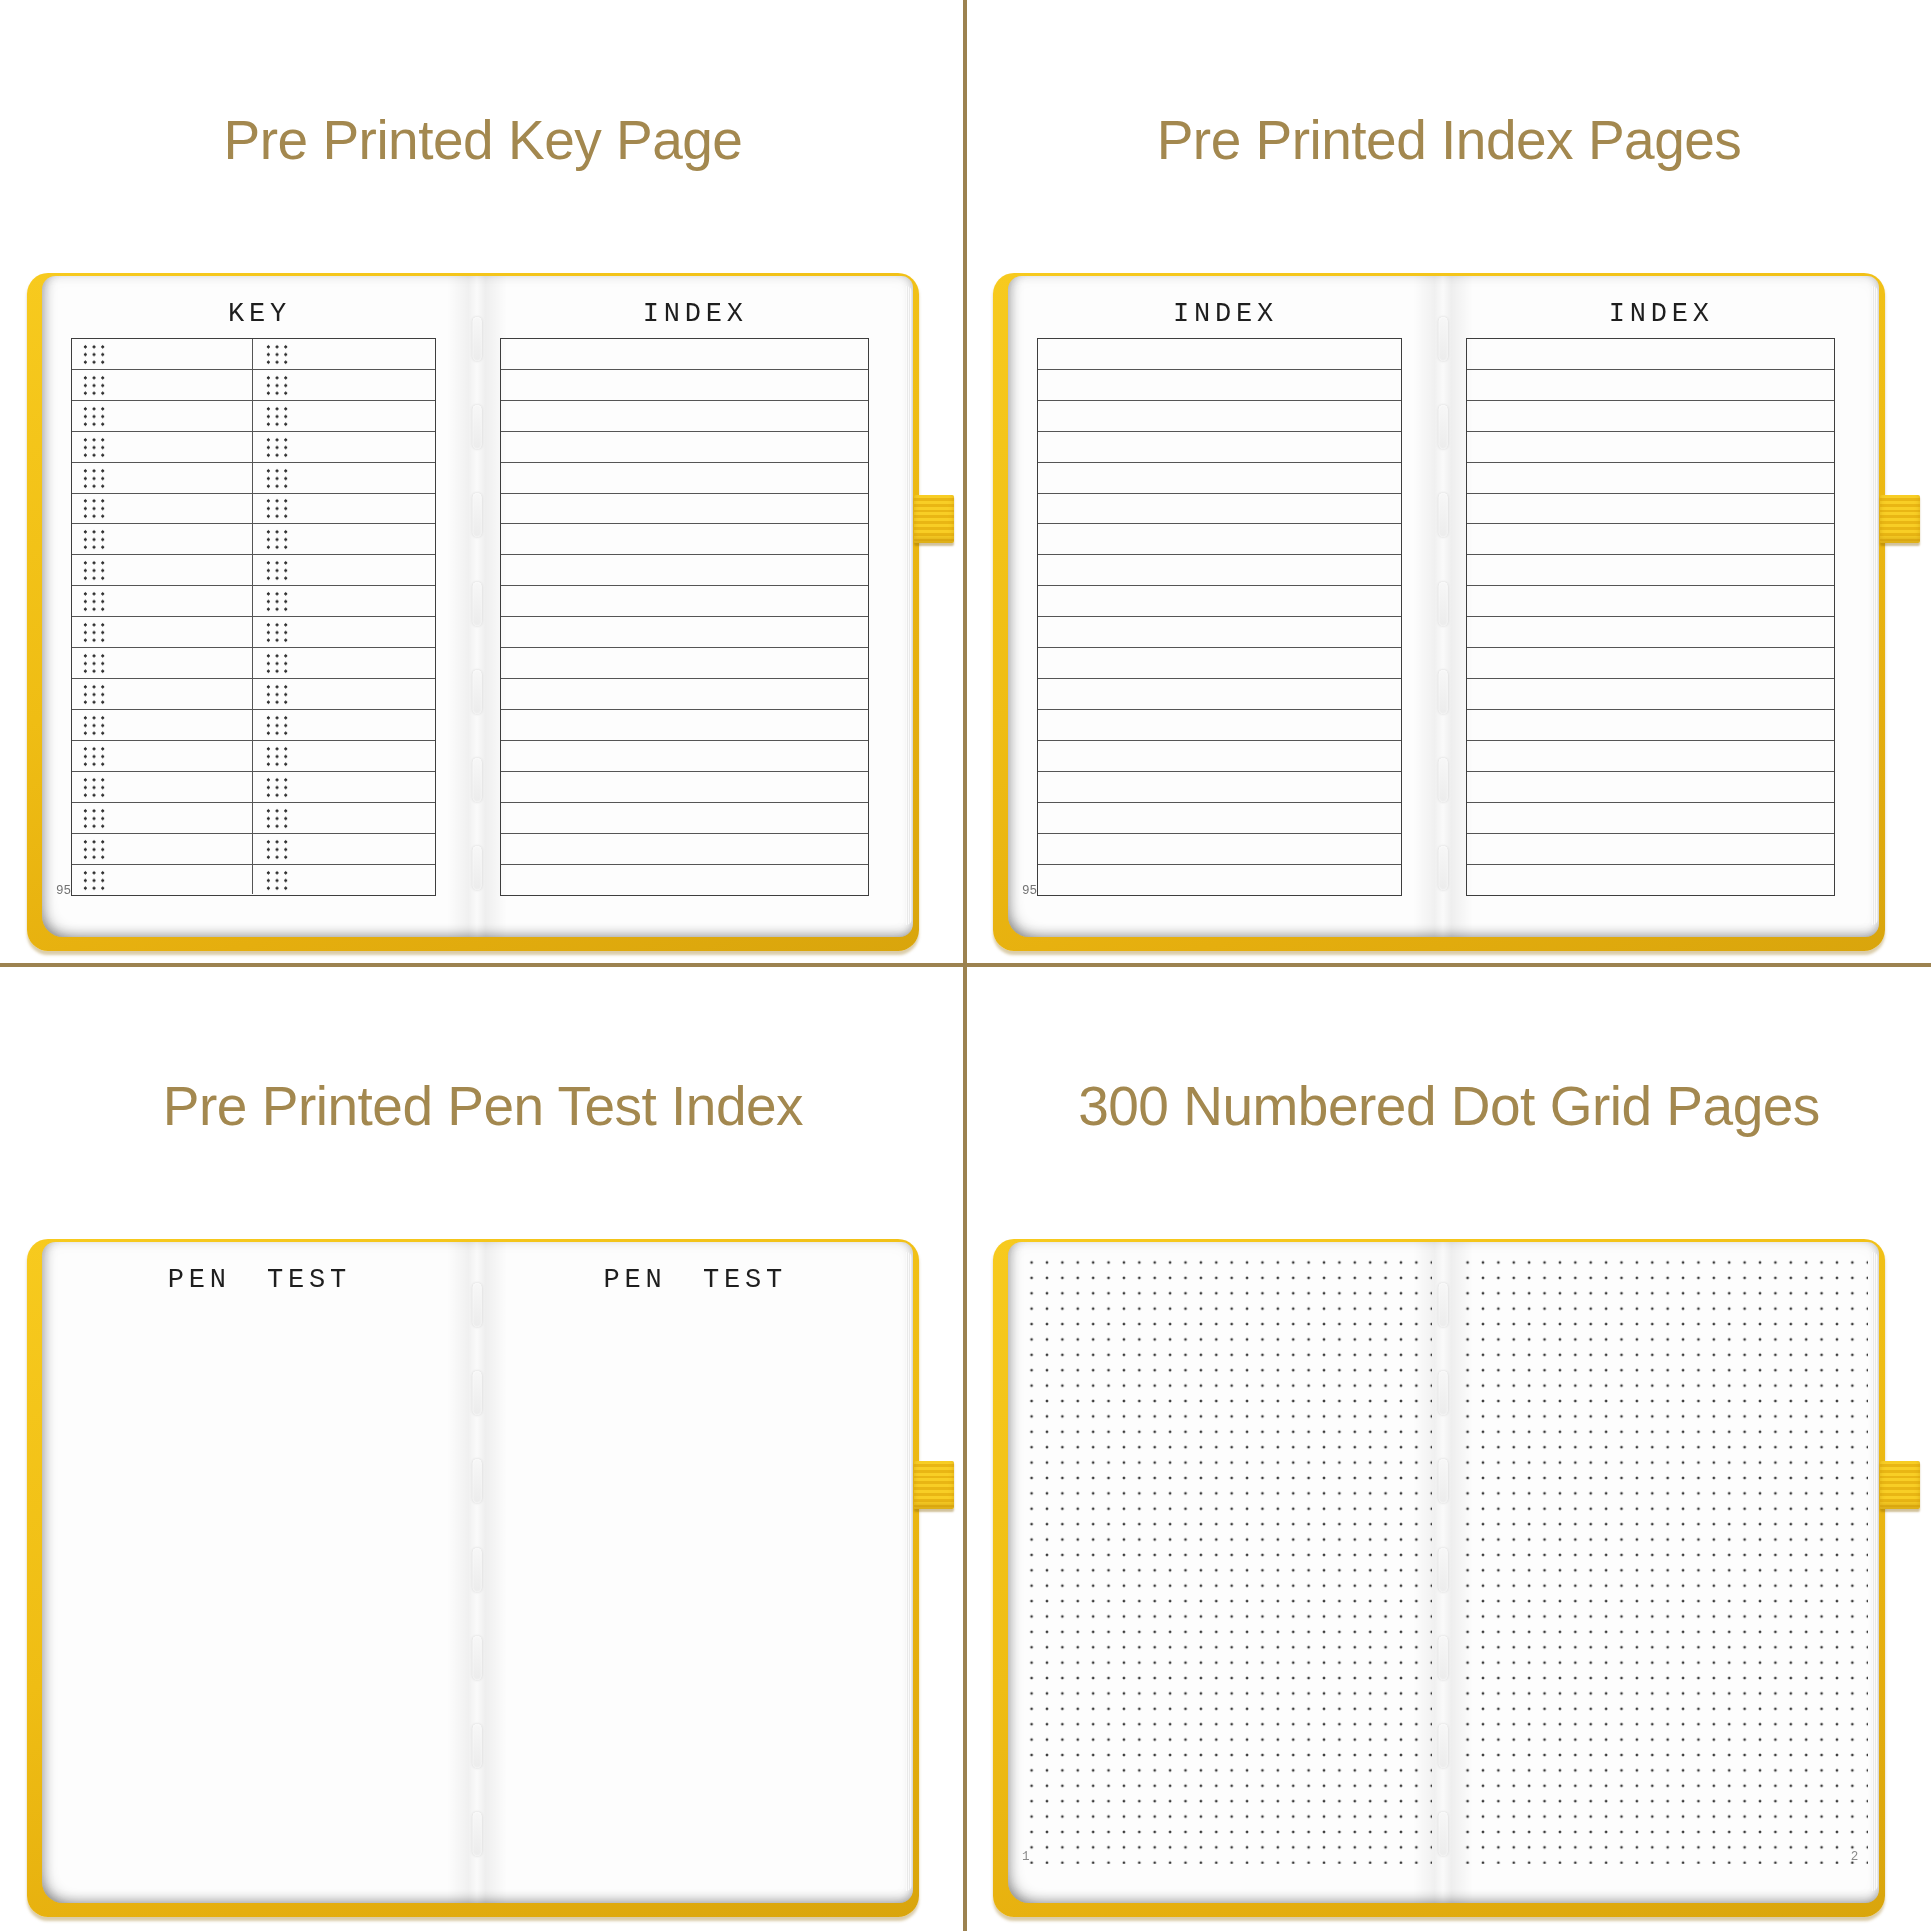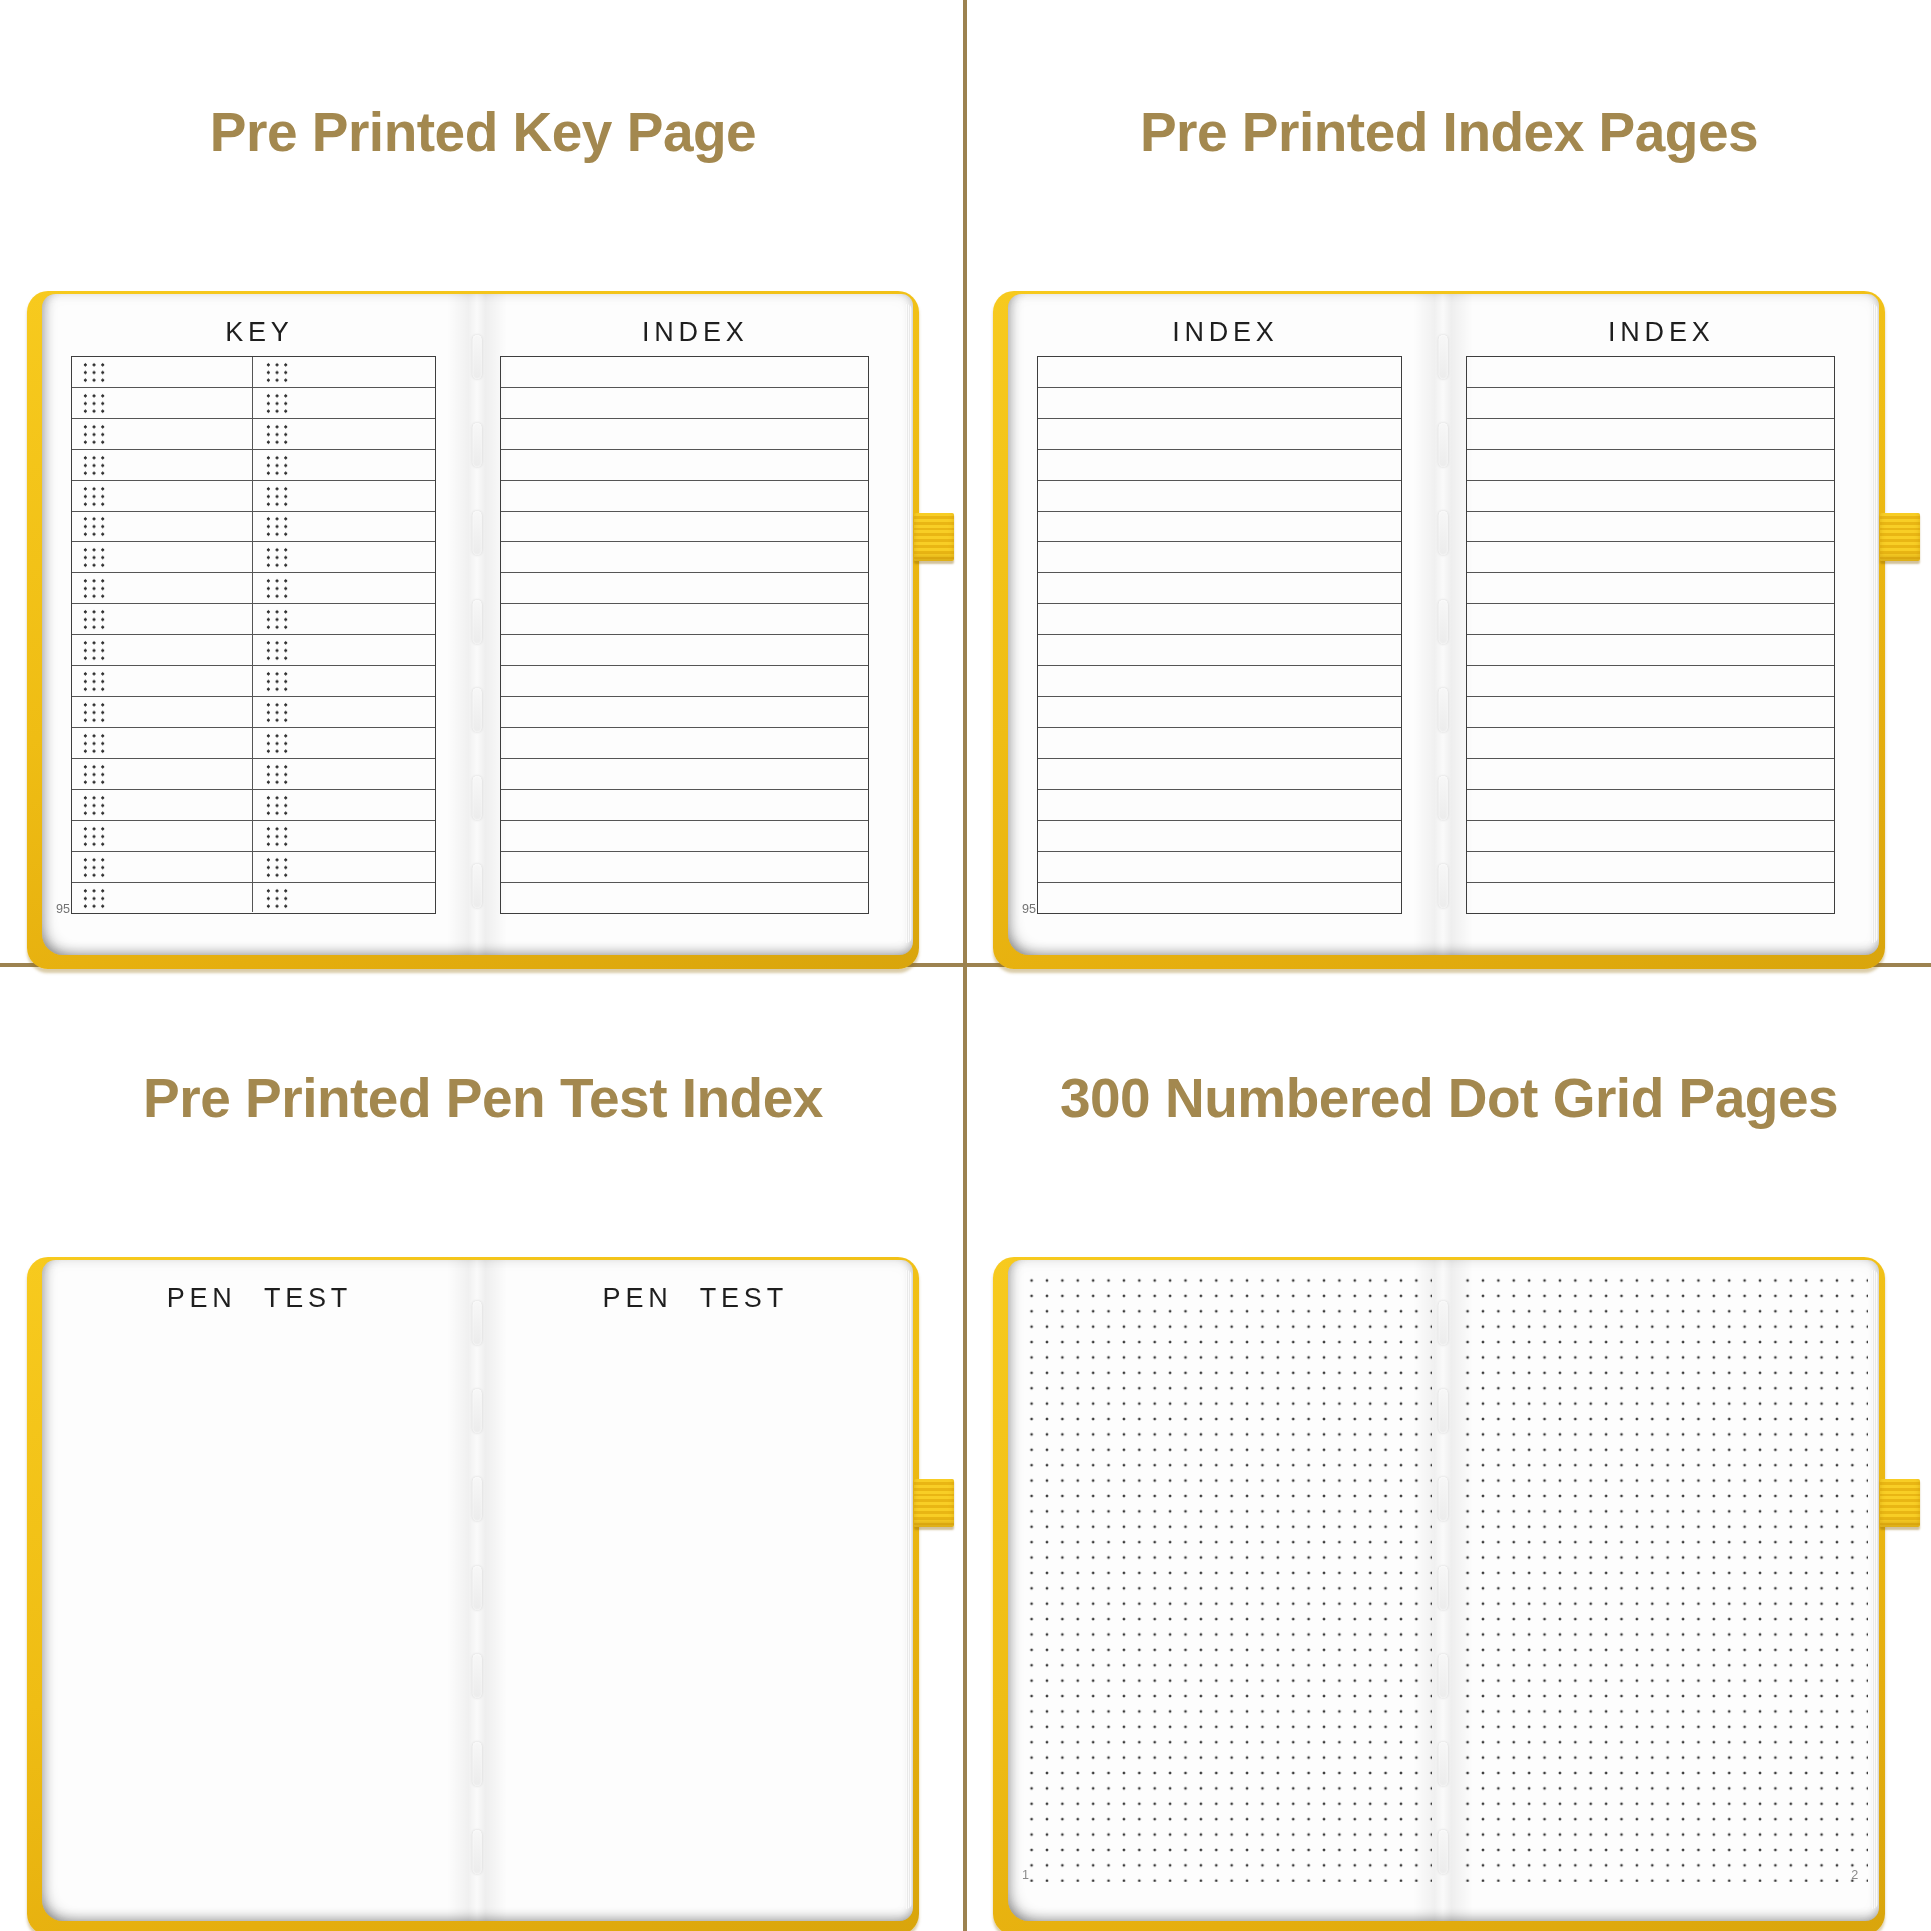--- a/index.html
+++ b/index.html
@@ -5,25 +5,25 @@
   html,body{margin:0;padding:0;background:#ffffff;}
   body{width:1931px;height:1931px;position:relative;overflow:hidden;
        font-family:"Liberation Sans",sans-serif;}
 
   .divider-v{position:absolute;left:963px;top:0;width:3.9px;height:1931px;background:var(--divider,#9c8250);}
   .divider-h{position:absolute;top:963px;left:0;width:1931px;height:3.9px;background:var(--divider,#9c8250);}
 
   .quadrant{position:absolute;width:966px;height:966px;}
   #q0{left:0;top:0;} #q1{left:966px;top:0;} #q2{left:0;top:966px;} #q3{left:966px;top:966px;}
 
-  .qhead{position:absolute;left:0;right:0;top:98px;margin:4px;text-align:center;
-         font-size:55px;line-height:60px;font-weight:700;color:var(--accent,#a3884f);letter-spacing:-0.5px;}
+  .qhead{position:absolute;left:0;right:0;top:98px;margin:12px;text-align:center;
+         font-size:55px;line-height:60px;font-weight:400;color:var(--accent,#a3884f);letter-spacing:-0.5px;}
 
   
-  .notebook{position:absolute;left:27px;top:291px;width:892px;height:678px;}
+  .notebook{position:absolute;left:27px;top:273px;width:892px;height:678px;font-family:Liberation Mono, monospace;}
   .cover{position:absolute;inset:0;border-radius:21px;
          background:linear-gradient(160deg,#f7ca1e 0%,#efbd14 45%,#e5ae0e 75%,#d9a50c 100%);
          box-shadow:0 3.9px 2.9px rgba(150,110,10,.35);}
   .pagestack{position:absolute;left:14.5px;top:2.9px;right:5.8px;bottom:14.5px;background:#fdfdfd;
          border-radius:13.5px 11.6px 13.5px 21px;
          box-shadow:inset 0 0 17.4px rgba(0,0,0,.045),
                     inset 9.7px 0 11.6px -8.7px rgba(0,0,0,.14),
                     inset -8.7px 0 9.7px -7.7px rgba(0,0,0,.20),
                     inset 0 -10.6px 11.6px -8.7px rgba(0,0,0,.20),
                     inset 0 7.7px 9.7px -7.7px rgba(0,0,0,.10),

